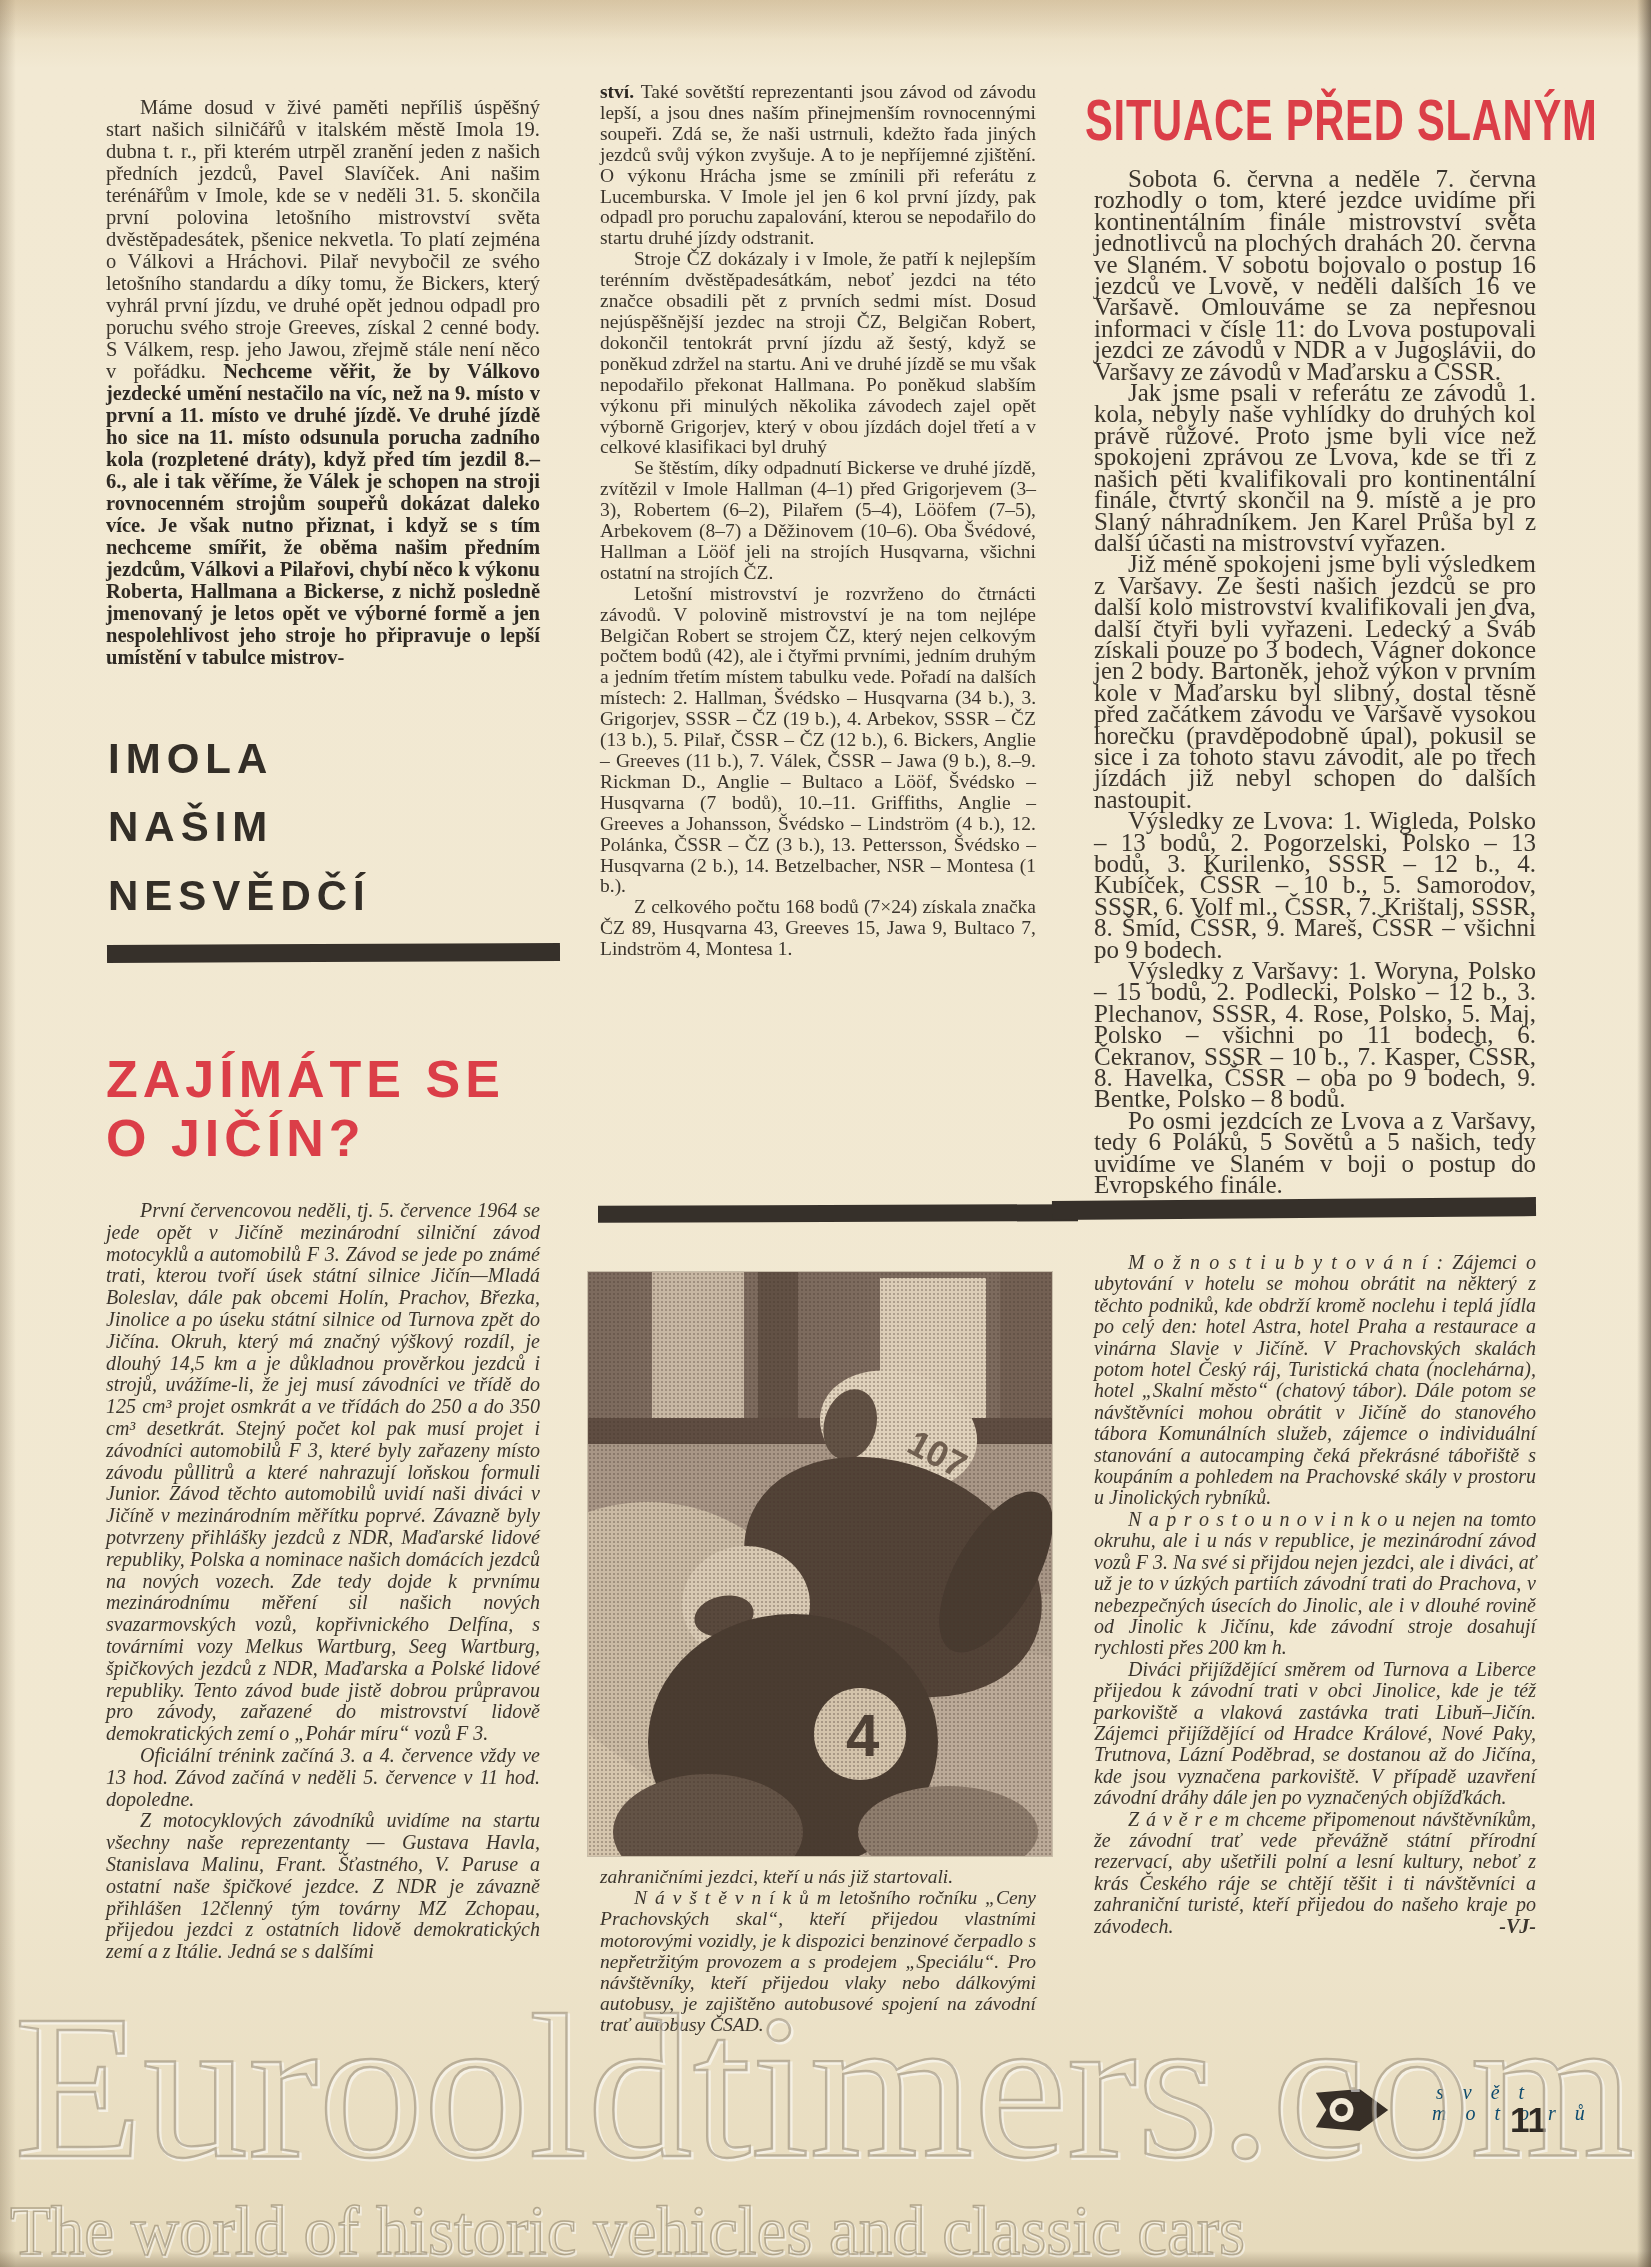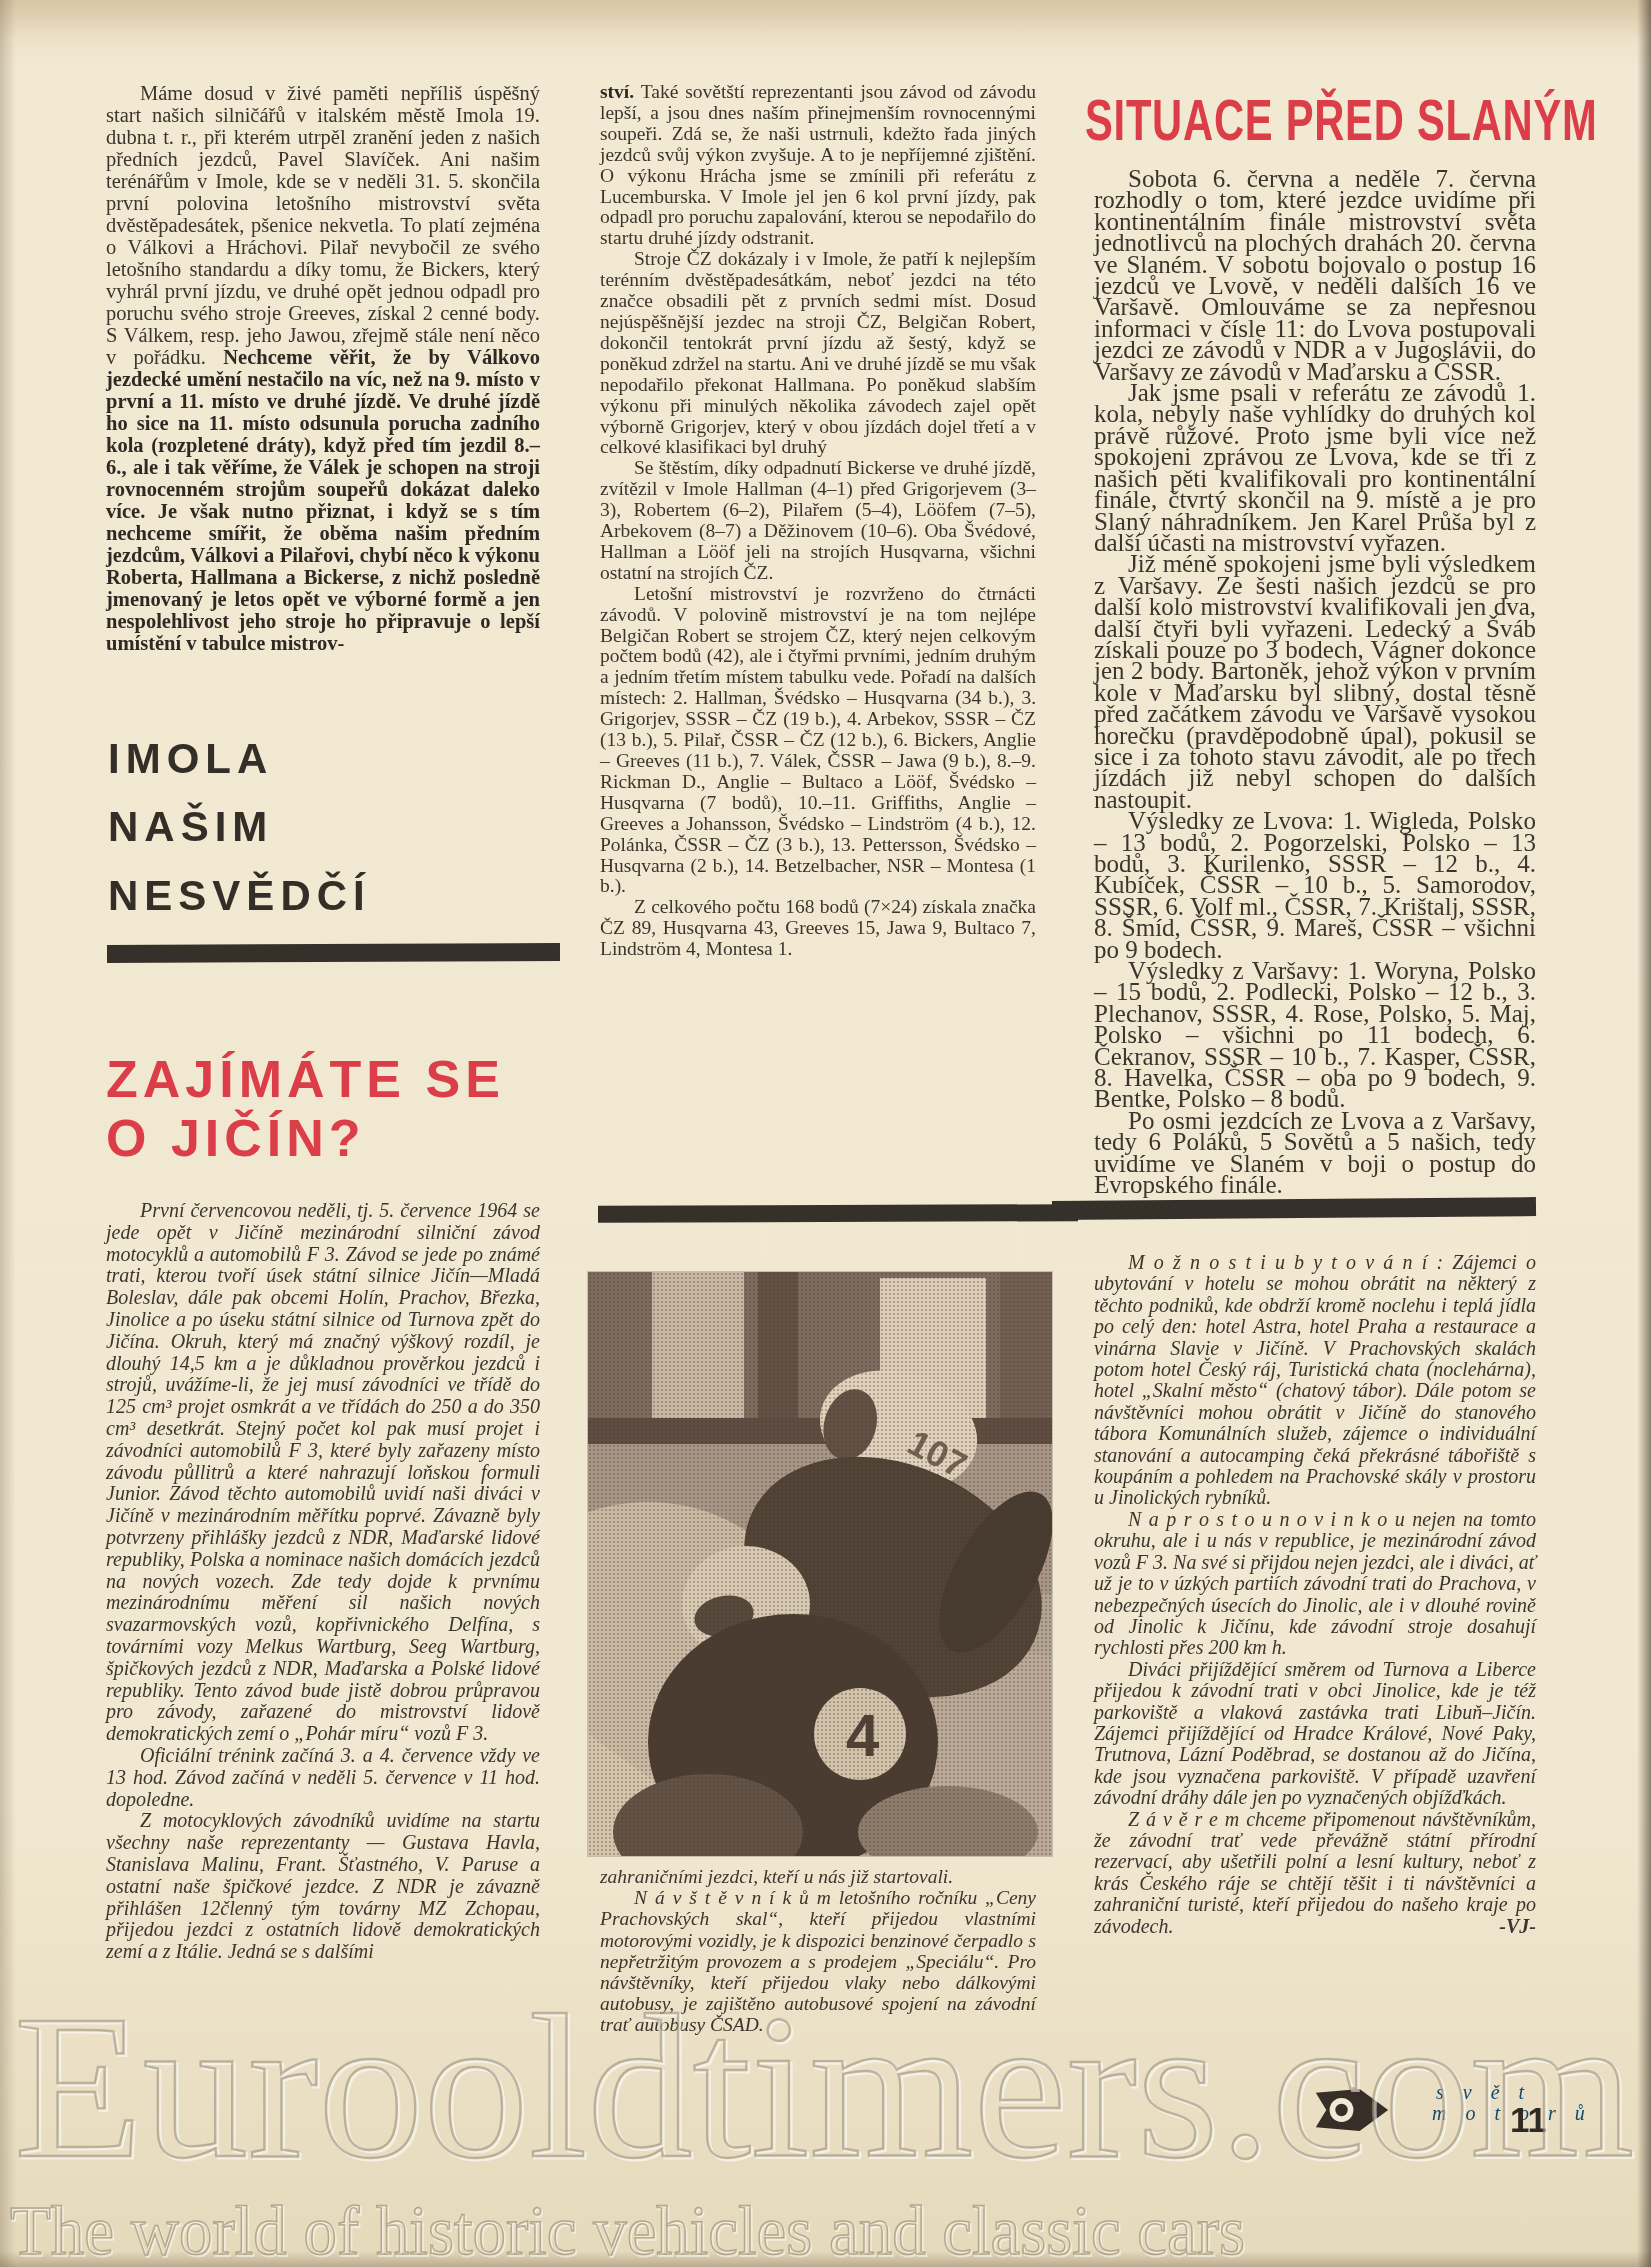--- a/index.html
+++ b/index.html
@@ -21,21 +21,21 @@
     background:linear-gradient(to right, rgba(90,70,45,.25), rgba(90,70,45,0));}
   #edge-bottom{left:0;bottom:0;width:100%;height:16px;
     background:linear-gradient(to bottom, rgba(80,60,35,0), rgba(80,60,35,.30));}
   #edge-top{left:0;top:0;width:100%;height:40px;
     background:linear-gradient(to bottom, rgba(160,125,80,.22), rgba(160,125,80,0));}
 
   .col{position:absolute;text-align:justify;}
   .col p{margin:0;text-indent:34px;}
   .col p.noindent{text-indent:0;}
 
-  #col1-article{left:106px;top:82px;width:434px;font-size:20.5px;line-height:22px;}
+  #col1-article{left:106px;top:96px;width:434px;font-size:20.5px;line-height:22px;}
   #col1-article b{color:#2e2923;}
 
   .head-imola{
     position:absolute;left:108px;top:726px;
     font-family:"Liberation Sans", sans-serif;
     font-weight:700;font-size:42px;line-height:67px;
     letter-spacing:6px;color:#332e27;
     transform:scaleY(1.02);
   }
   .bar{position:absolute;background:#36302a;}

